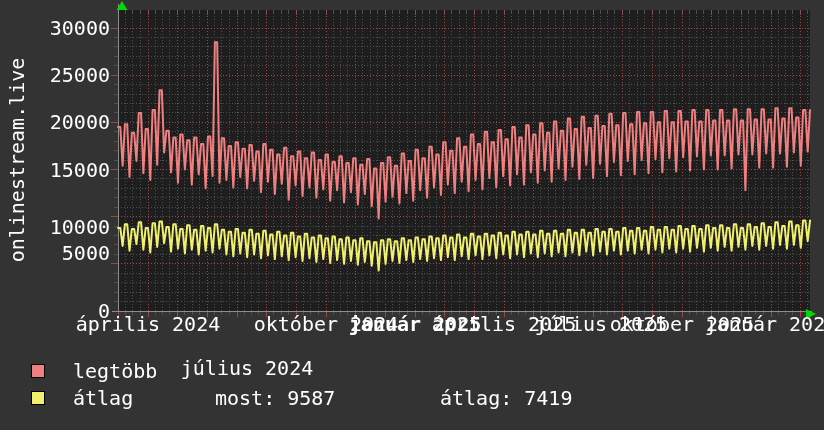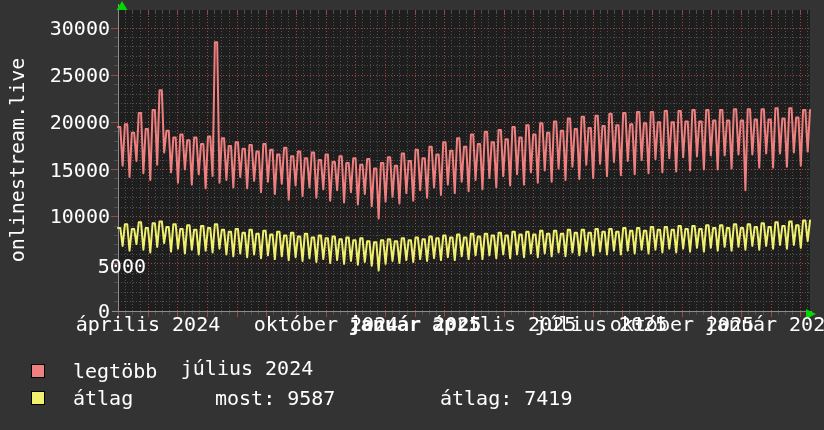--- a/index.html
+++ b/index.html
@@ -370,22 +370,22 @@
       <polyline points="118,127.04999999999998 120.30666666666667,127.04999999999998 122.61333333333333,165.72666666666666 124.92,124.22 127.22666666666667,124.22 129.53333333333333,177.04666666666665 131.84,132.71 134.14666666666668,132.71 136.45333333333335,161.01 138.76,112.9 141.06666666666666,112.9 143.37333333333333,173.27333333333334 145.68,128.93666666666667 147.98666666666668,128.93666666666667 150.29333333333335,179.87666666666667 152.6,110.07 154.90666666666667,110.07 157.21333333333334,164.78333333333333 159.51999999999998,90.25999999999999 161.82666666666665,90.25999999999999 164.13333333333333,152.52 166.44,130.82333333333332 168.74666666666667,130.82333333333332 171.05333333333334,172.32999999999998 173.36,137.42666666666668 175.66666666666669,137.42666666666668 177.97333333333336,182.70666666666668 180.28,134.59666666666666 182.58666666666667,134.59666666666666 184.89333333333335,169.5 187.2,140.25666666666666 189.50666666666666,140.25666666666666 191.81333333333333,184.59333333333333 194.12,137.42666666666668 196.42666666666668,137.42666666666668 198.73333333333335,174.21666666666667 201.04,144.03 203.34666666666666,144.03 205.65333333333334,188.36666666666667 207.95999999999998,136.48333333333332 210.26666666666665,136.48333333333332 212.57333333333332,176.10333333333332 214.88,42.14999999999998 217.18666666666667,42.14999999999998 219.49333333333334,182.70666666666668 221.8,138.37 224.10666666666668,138.37 226.41333333333336,179.87666666666667 228.72,145.91666666666666 231.02666666666667,145.91666666666666 233.33333333333334,187.42333333333335 235.64,142.14333333333332 237.94666666666666,142.14333333333332 240.25333333333333,177.04666666666665 242.56,148.74666666666667 244.86666666666667,148.74666666666667 247.17333333333335,188.36666666666667 249.48,144.97333333333333 251.78666666666666,144.97333333333333 254.09333333333333,180.82 256.4,151.57666666666665 258.70666666666665,151.57666666666665 261.0133333333333,192.14 263.32,144.03 265.62666666666667,144.03 267.93333333333334,181.76333333333332 270.24,149.69 272.5466666666667,149.69 274.85333333333335,194.02666666666667 277.15999999999997,154.40666666666667 279.46666666666664,154.40666666666667 281.7733333333333,183.64999999999998 284.08,147.80333333333334 286.38666666666666,147.80333333333334 288.6933333333333,199.68666666666667 291,156.29333333333332 293.3066666666667,156.29333333333332 295.61333333333334,185.53666666666666 297.91999999999996,151.57666666666665 300.22666666666663,151.57666666666665 302.5333333333333,195.91333333333333 304.84000000000003,158.18 307.1466666666667,158.18 309.4533333333334,187.42333333333335 311.76,152.52 314.06666666666666,152.52 316.37333333333333,197.8 318.68,160.06666666666666 320.9866666666667,160.06666666666666 323.29333333333335,189.31 325.6,154.40666666666667 327.9066666666667,154.40666666666667 330.21333333333337,200.63 332.52,161.95333333333332 334.82666666666665,161.95333333333332 337.1333333333333,190.25333333333333 339.44,156.29333333333332 341.74666666666667,156.29333333333332 344.05333333333334,202.51666666666665 346.36,162.89666666666668 348.6666666666667,162.89666666666668 350.97333333333336,192.14 353.28,158.18 355.58666666666664,158.18 357.8933333333333,204.40333333333334 360.2,164.78333333333333 362.50666666666666,164.78333333333333 364.81333333333333,194.02666666666667 367.12,159.12333333333333 369.4266666666667,159.12333333333333 371.73333333333335,206.29 374.04,168.55666666666667 376.3466666666667,168.55666666666667 378.65333333333336,218.55333333333334 380.96,162.89666666666668 383.26666666666665,162.89666666666668 385.5733333333333,201.57333333333332 387.88,157.23666666666665 390.18666666666667,157.23666666666665 392.49333333333334,196.85666666666668 394.8,165.72666666666666 397.1066666666667,165.72666666666666 399.41333333333336,203.45999999999998 401.71999999999997,153.46333333333334 404.02666666666664,153.46333333333334 406.3333333333333,193.08333333333331 408.64,161.01 410.94666666666666,161.01 413.25333333333333,200.63 415.56,149.69 417.8666666666667,149.69 420.17333333333335,190.25333333333333 422.48,158.18 424.7866666666667,158.18 427.09333333333336,197.8 429.4,146.85999999999999 431.70666666666665,146.85999999999999 434.0133333333333,187.42333333333335 436.32,154.40666666666667 438.62666666666667,154.40666666666667 440.93333333333334,194.97 443.24,142.14333333333332 445.5466666666667,142.14333333333332 447.85333333333335,184.59333333333333 450.15999999999997,150.63333333333333 452.46666666666664,150.63333333333333 454.7733333333333,193.08333333333331 457.08,138.37 459.38666666666666,138.37 461.6933333333333,181.76333333333332 464,146.85999999999999 466.3066666666667,146.85999999999999 468.61333333333334,191.19666666666666 470.92,134.59666666666666 473.2266666666667,134.59666666666666 475.53333333333336,179.87666666666667 477.84,144.03 480.14666666666665,144.03 482.4533333333333,189.31 484.76,131.76666666666665 487.06666666666666,131.76666666666665 489.37333333333333,177.99 491.68,142.14333333333332 493.9866666666667,142.14333333333332 496.29333333333335,187.42333333333335 498.6,129.88 500.9066666666667,129.88 503.21333333333337,176.10333333333332 505.52,139.31333333333333 507.82666666666665,139.31333333333333 510.1333333333333,185.53666666666666 512.44,127.04999999999998 514.7466666666667,127.04999999999998 517.0533333333334,174.21666666666667 519.36,137.42666666666668 521.6666666666666,137.42666666666668 523.9733333333334,184.59333333333333 526.28,125.16333333333333 528.5866666666666,125.16333333333333 530.8933333333333,172.32999999999998 533.2,134.59666666666666 535.5066666666667,134.59666666666666 537.8133333333334,182.70666666666668 540.12,123.27666666666667 542.4266666666666,123.27666666666667 544.7333333333333,170.44333333333333 547.04,132.71 549.3466666666666,132.71 551.6533333333333,181.76333333333332 553.96,121.38999999999999 556.2666666666667,121.38999999999999 558.5733333333334,168.55666666666667 560.88,130.82333333333332 563.1866666666666,130.82333333333332 565.4933333333333,179.87666666666667 567.8,118.56 570.1066666666666,118.56 572.4133333333333,166.67 574.72,128.93666666666667 577.0266666666666,128.93666666666667 579.3333333333334,178.93333333333334 581.64,116.67333333333332 583.9466666666666,116.67333333333332 586.2533333333333,164.78333333333333 588.56,127.99333333333334 590.8666666666666,127.99333333333334 593.1733333333333,177.99 595.48,115.72999999999999 597.7866666666666,115.72999999999999 600.0933333333334,163.84 602.4,126.10666666666665 604.7066666666666,126.10666666666665 607.0133333333333,176.10333333333332 609.3199999999999,113.84333333333333 611.6266666666666,113.84333333333333 613.9333333333333,161.95333333333332 616.24,125.16333333333333 618.5466666666666,125.16333333333333 620.8533333333334,175.16 623.16,112.9 625.4666666666666,112.9 627.7733333333333,161.01 630.08,124.22 632.3866666666667,124.22 634.6933333333334,174.21666666666667 637,111.95666666666665 639.3066666666666,111.95666666666665 641.6133333333333,160.06666666666666 643.92,123.27666666666667 646.2266666666666,123.27666666666667 648.5333333333333,173.27333333333334 650.84,111.95666666666665 653.1466666666666,111.95666666666665 655.4533333333334,159.12333333333333 657.76,122.33333333333334 660.0666666666666,122.33333333333334 662.3733333333333,172.32999999999998 664.68,111.01333333333332 666.9866666666666,111.01333333333332 669.2933333333333,158.18 671.6,122.33333333333334 673.9066666666666,122.33333333333334 676.2133333333334,171.38666666666666 678.52,111.01333333333332 680.8266666666666,111.01333333333332 683.1333333333333,157.23666666666665 685.4399999999999,121.38999999999999 687.7466666666666,121.38999999999999 690.0533333333333,170.44333333333333 692.36,110.07 694.6666666666666,110.07 696.9733333333334,156.29333333333332 699.28,121.38999999999999 701.5866666666666,121.38999999999999 703.8933333333333,169.5 706.2,110.07 708.5066666666667,110.07 710.8133333333334,155.35 713.12,120.44666666666666 715.4266666666666,120.44666666666666 717.7333333333333,169.5 720.04,110.07 722.3466666666666,110.07 724.6533333333333,155.35 726.96,120.44666666666666 729.2666666666667,120.44666666666666 731.5733333333334,168.55666666666667 733.88,109.12666666666667 736.1866666666666,109.12666666666667 738.4933333333333,154.40666666666667 740.8,120.44666666666666 743.1066666666666,120.44666666666666 745.4133333333333,190.25333333333333 747.72,109.12666666666667 750.0266666666666,109.12666666666667 752.3333333333334,154.40666666666667 754.64,119.50333333333333 756.9466666666666,119.50333333333333 759.2533333333333,167.61333333333334 761.56,109.12666666666667 763.8666666666666,109.12666666666667 766.1733333333333,153.46333333333334 768.48,119.50333333333333 770.7866666666666,119.50333333333333 773.0933333333334,167.61333333333334 775.4,108.18333333333334 777.7066666666666,108.18333333333334 780.0133333333333,153.46333333333334 782.3199999999999,118.56 784.6266666666666,118.56 786.9333333333333,166.67 789.24,108.18333333333334 791.5466666666666,108.18333333333334 793.8533333333334,152.52 796.16,117.61666666666667 798.4666666666666,117.61666666666667 800.7733333333333,165.72666666666666 803.08,110.07 805.3866666666667,110.07 807.6933333333334,151.57666666666665 810,110.07" fill="none" stroke="#f08080" stroke-width="2" stroke-linejoin="round" stroke-linecap="round"></polyline>
       <polyline points="118,227.98666666666668 120.30666666666667,227.98666666666668 122.61333333333333,245.91 124.92,224.21333333333334 127.22666666666667,224.21333333333334 129.53333333333333,250.62666666666667 131.84,228.93 134.14666666666668,228.93 136.45333333333335,244.0233333333333 138.76,222.32666666666665 141.06666666666666,222.32666666666665 143.37333333333333,249.68333333333334 145.68,227.98666666666668 147.98666666666668,227.98666666666668 150.29333333333335,252.51333333333332 152.6,223.26999999999998 154.90666666666667,223.26999999999998 157.21333333333334,246.85333333333335 159.51999999999998,221.38333333333333 161.82666666666665,221.38333333333333 164.13333333333333,243.07999999999998 166.44,227.04333333333335 168.74666666666667,227.04333333333335 171.05333333333334,251.57 173.36,224.21333333333334 175.66666666666669,224.21333333333334 177.97333333333336,248.74 180.28,228.93 182.58666666666667,228.93 184.89333333333335,253.45666666666665 187.2,225.15666666666667 189.50666666666666,225.15666666666667 191.81333333333333,249.68333333333334 194.12,229.87333333333333 196.42666666666668,229.87333333333333 198.73333333333335,254.4 201.04,226.1 203.34666666666666,226.1 205.65333333333334,250.62666666666667 207.95999999999998,227.98666666666668 210.26666666666665,227.98666666666668 212.57333333333332,252.51333333333332 214.88,224.21333333333334 217.18666666666667,224.21333333333334 219.49333333333334,248.74 221.8,229.87333333333333 224.10666666666668,229.87333333333333 226.41333333333336,254.4 228.72,231.76 231.02666666666667,231.76 233.33333333333334,256.2866666666667 235.64,228.93 237.94666666666666,228.93 240.25333333333333,253.45666666666665 242.56,232.70333333333332 244.86666666666667,232.70333333333332 247.17333333333335,257.23 249.48,229.87333333333333 251.78666666666666,229.87333333333333 254.09333333333333,254.4 256.4,233.64666666666665 258.70666666666665,233.64666666666665 261.0133333333333,258.17333333333335 263.32,230.81666666666666 265.62666666666667,230.81666666666666 267.93333333333334,255.34333333333333 270.24,234.59 272.5466666666667,234.59 274.85333333333335,259.1166666666667 277.15999999999997,231.76 279.46666666666664,231.76 281.7733333333333,256.2866666666667 284.08,235.53333333333333 286.38666666666666,235.53333333333333 288.6933333333333,260.06 291,232.70333333333332 293.3066666666667,232.70333333333332 295.61333333333334,257.23 297.91999999999996,236.47666666666666 300.22666666666663,236.47666666666666 302.5333333333333,261.00333333333333 304.84000000000003,233.64666666666665 307.1466666666667,233.64666666666665 309.4533333333334,258.17333333333335 311.76,237.42000000000002 314.06666666666666,237.42000000000002 316.37333333333333,261.94666666666666 318.68,235.53333333333333 320.9866666666667,235.53333333333333 323.29333333333335,259.1166666666667 325.6,238.36333333333334 327.9066666666667,238.36333333333334 330.21333333333337,262.89 332.52,236.47666666666666 334.82666666666665,236.47666666666666 337.1333333333333,260.06 339.44,239.30666666666667 341.74666666666667,239.30666666666667 344.05333333333334,263.8333333333333 346.36,237.42000000000002 348.6666666666667,237.42000000000002 350.97333333333336,261.00333333333333 353.28,240.25 355.58666666666664,240.25 357.8933333333333,264.77666666666664 360.2,238.36333333333334 362.50666666666666,238.36333333333334 364.81333333333333,261.94666666666666 367.12,241.19333333333333 369.4266666666667,241.19333333333333 371.73333333333335,265.72 374.04,242.13666666666666 376.3466666666667,242.13666666666666 378.65333333333336,270.43666666666667 380.96,240.25 383.26666666666665,240.25 385.5733333333333,263.8333333333333 387.88,239.30666666666667 390.18666666666667,239.30666666666667 392.49333333333334,261.00333333333333 394.8,241.19333333333333 397.1066666666667,241.19333333333333 399.41333333333336,262.89 401.71999999999997,238.36333333333334 404.02666666666664,238.36333333333334 406.3333333333333,260.06 408.64,240.25 410.94666666666666,240.25 413.25333333333333,261.94666666666666 415.56,237.42000000000002 417.8666666666667,237.42000000000002 420.17333333333335,259.1166666666667 422.48,239.30666666666667 424.7866666666667,239.30666666666667 427.09333333333336,261.00333333333333 429.4,236.47666666666666 431.70666666666665,236.47666666666666 434.0133333333333,258.17333333333335 436.32,238.36333333333334 438.62666666666667,238.36333333333334 440.93333333333334,260.06 443.24,235.53333333333333 445.5466666666667,235.53333333333333 447.85333333333335,257.23 450.15999999999997,237.42000000000002 452.46666666666664,237.42000000000002 454.7733333333333,260.06 457.08,234.59 459.38666666666666,234.59 461.6933333333333,256.2866666666667 464,237.42000000000002 466.3066666666667,237.42000000000002 468.61333333333334,259.1166666666667 470.92,233.64666666666665 473.2266666666667,233.64666666666665 475.53333333333336,255.34333333333333 477.84,236.47666666666666 480.14666666666665,236.47666666666666 482.4533333333333,259.1166666666667 484.76,233.64666666666665 487.06666666666666,233.64666666666665 489.37333333333333,255.34333333333333 491.68,235.53333333333333 493.9866666666667,235.53333333333333 496.29333333333335,258.17333333333335 498.6,232.70333333333332 500.9066666666667,232.70333333333332 503.21333333333337,254.4 505.52,235.53333333333333 507.82666666666665,235.53333333333333 510.1333333333333,258.17333333333335 512.44,231.76 514.7466666666667,231.76 517.0533333333334,254.4 519.36,234.59 521.6666666666666,234.59 523.9733333333334,257.23 526.28,231.76 528.5866666666666,231.76 530.8933333333333,253.45666666666665 533.2,234.59 535.5066666666667,234.59 537.8133333333334,257.23 540.12,230.81666666666666 542.4266666666666,230.81666666666666 544.7333333333333,253.45666666666665 547.04,233.64666666666665 549.3466666666666,233.64666666666665 551.6533333333333,256.2866666666667 553.96,230.81666666666666 556.2666666666667,230.81666666666666 558.5733333333334,252.51333333333332 560.88,233.64666666666665 563.1866666666666,233.64666666666665 565.4933333333333,256.2866666666667 567.8,229.87333333333333 570.1066666666666,229.87333333333333 572.4133333333333,252.51333333333332 574.72,232.70333333333332 577.0266666666666,232.70333333333332 579.3333333333334,255.34333333333333 581.64,229.87333333333333 583.9466666666666,229.87333333333333 586.2533333333333,251.57 588.56,232.70333333333332 590.8666666666666,232.70333333333332 593.1733333333333,255.34333333333333 595.48,228.93 597.7866666666666,228.93 600.0933333333334,251.57 602.4,231.76 604.7066666666666,231.76 607.0133333333333,254.4 609.3199999999999,228.93 611.6266666666666,228.93 613.9333333333333,250.62666666666667 616.24,231.76 618.5466666666666,231.76 620.8533333333334,254.4 623.16,227.98666666666668 625.4666666666666,227.98666666666668 627.7733333333333,250.62666666666667 630.08,230.81666666666666 632.3866666666667,230.81666666666666 634.6933333333334,253.45666666666665 637,227.98666666666668 639.3066666666666,227.98666666666668 641.6133333333333,249.68333333333334 643.92,230.81666666666666 646.2266666666666,230.81666666666666 648.5333333333333,253.45666666666665 650.84,227.04333333333335 653.1466666666666,227.04333333333335 655.4533333333334,249.68333333333334 657.76,229.87333333333333 660.0666666666666,229.87333333333333 662.3733333333333,252.51333333333332 664.68,227.04333333333335 666.9866666666666,227.04333333333335 669.2933333333333,248.74 671.6,229.87333333333333 673.9066666666666,229.87333333333333 676.2133333333334,252.51333333333332 678.52,226.1 680.8266666666666,226.1 683.1333333333333,248.74 685.4399999999999,228.93 687.7466666666666,228.93 690.0533333333333,251.57 692.36,226.1 694.6666666666666,226.1 696.9733333333334,247.79666666666668 699.28,228.93 701.5866666666666,228.93 703.8933333333333,251.57 706.2,225.15666666666667 708.5066666666667,225.15666666666667 710.8133333333334,247.79666666666668 713.12,227.98666666666668 715.4266666666666,227.98666666666668 717.7333333333333,250.62666666666667 720.04,225.15666666666667 722.3466666666666,225.15666666666667 724.6533333333333,246.85333333333335 726.96,227.98666666666668 729.2666666666667,227.98666666666668 731.5733333333334,250.62666666666667 733.88,224.21333333333334 736.1866666666666,224.21333333333334 738.4933333333333,246.85333333333335 740.8,227.98666666666668 743.1066666666666,227.98666666666668 745.4133333333333,249.68333333333334 747.72,224.21333333333334 750.0266666666666,224.21333333333334 752.3333333333334,245.91 754.64,227.04333333333335 756.9466666666666,227.04333333333335 759.2533333333333,249.68333333333334 761.56,223.26999999999998 763.8666666666666,223.26999999999998 766.1733333333333,245.91 768.48,227.04333333333335 770.7866666666666,227.04333333333335 773.0933333333334,248.74 775.4,222.32666666666665 777.7066666666666,222.32666666666665 780.0133333333333,244.96666666666667 782.3199999999999,226.1 784.6266666666666,226.1 786.9333333333333,248.74 789.24,221.38333333333333 791.5466666666666,221.38333333333333 793.8533333333334,244.96666666666667 796.16,225.15666666666667 798.4666666666666,225.15666666666667 800.7733333333333,247.79666666666668 803.08,220.56263333333334 805.3866666666667,220.56263333333334 807.6933333333334,241.19333333333333 810,220.56263333333334" fill="none" stroke="#f0f06e" stroke-width="2" stroke-linejoin="round" stroke-linecap="round"></polyline>
       <polygon points="122,1 116.5,10 127.5,10" fill="#00d800"></polygon>
       <polygon points="816,314 806,309 806,319" fill="#00d800"></polygon>
     </svg>
   <div id="ylabels">
       <div class="ylab" style="top: 17px;">30000</div>
       <div class="ylab" style="top: 64.1667px;">25000</div>
       <div class="ylab" style="top: 111.333px;">20000</div>
       <div class="ylab" style="top: 158.5px;">15000</div>
-      <div class="ylab" style="top: 205px; text-align: right;">10000</div>
-      <div class="ylab" style="top: 255px; padding-left: 36px;">5000</div>
+      <div class="ylab" style="top: 216px; text-align: right;">10000</div>
+      <div class="ylab" style="top: 242px;">5000</div>
       <div class="ylab" style="top: 300px;">0</div>
     </div>
   <div id="xlabels">
       <div class="xlab" style="left: 148px;">április 2024</div>
       <div class="xlab" style="left: 247px; margin-top: 44px;">július 2024</div>
       <div class="xlab" style="left: 326px;">október 2024</div>
       <div class="xlab" style="left: 415px; font-weight: bold;">január 2025</div>
       <div class="xlab" style="left: 504px;">április 2025</div>
       <div class="xlab" style="left: 593px; margin-left: 8px;">július 2025</div>
       <div class="xlab" style="left: 682px;">október 2025</div>

